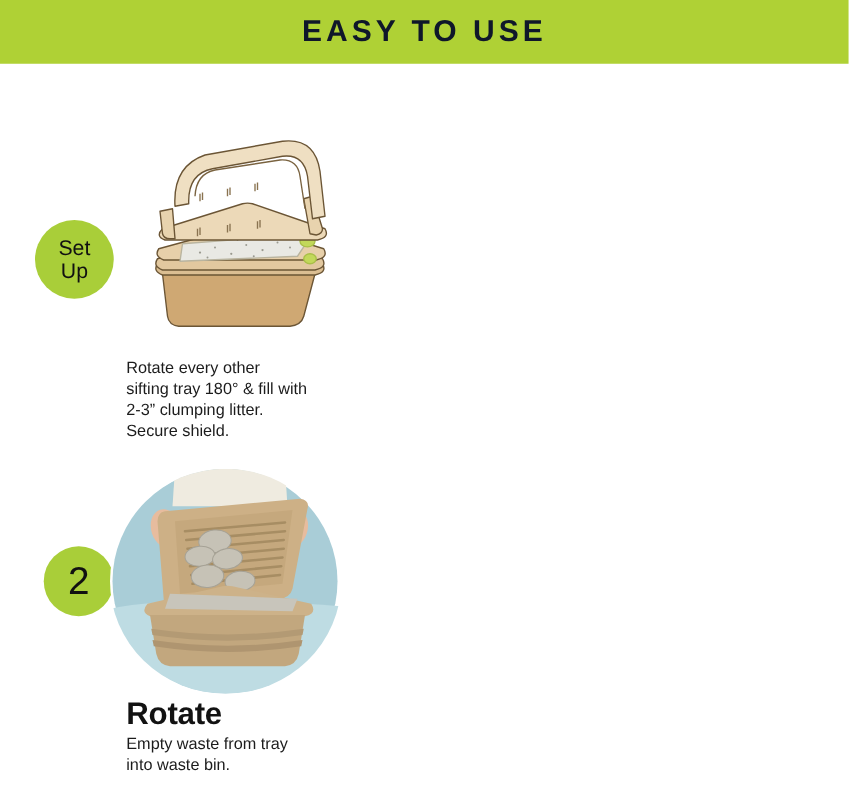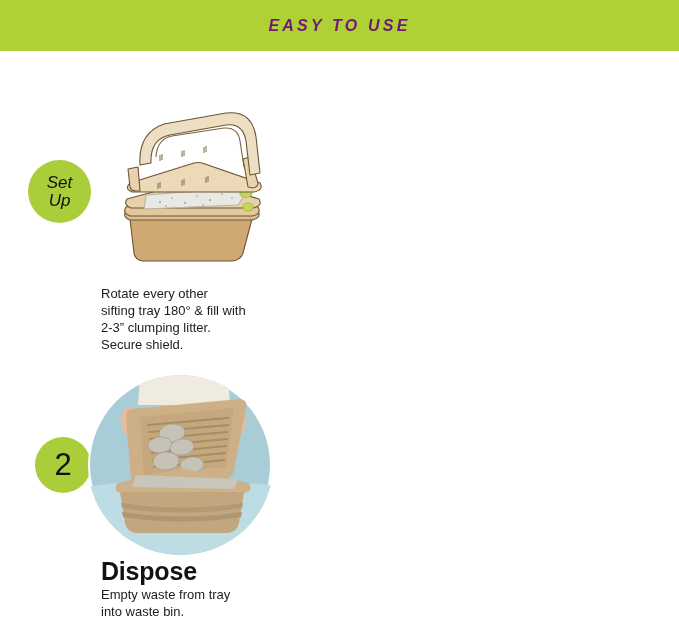--- a/index.html
+++ b/index.html
@@ -23,26 +23,25 @@
   .banner {
     position: absolute;
     left: 0; top: 0;
     width: 679px; height: 51px;
     background: #afd135;
     display: flex;
     align-items: center;
     justify-content: center;
   }
   .banner-title {
-    font-size: 16px;
+    font-size: 24px;
     font-weight: bold;
     letter-spacing: 3.2px;
-    color: #701a75;
+    color: #0f172a;
     white-space: nowrap;
-    font-style: italic;
   }
 
   
   .steps { position: absolute; left: 0; top: 51px; width: 679px; height: 577px; }
 
   .step { position: absolute; }
 
   #step-setup   { left: 0;   top: 20px;  width: 340px; height: 290px; }
   #step-1       { left: 340px; top: 20px; width: 339px; height: 290px; }
   #step-2       { left: 0;   top: 310px; width: 340px; height: 267px; }
@@ -56,21 +55,21 @@
     display: flex;
     flex-direction: column;
     align-items: center;
     justify-content: center;
     color: #111111;
     line-height: 1.02;
   }
   .badge.two-line { font-size: 17px; font-weight: normal; }
   .badge.numeric  { font-size: 31px; font-weight: normal; }
 
-  #badge-setup { left: 28px;  top: 89px; width: 63px; height: 63px; font-style: italic; }
+  #badge-setup { left: 28px;  top: 105px; width: 63px; height: 63px; }
   #badge-2     { left: 35px;  top: 76px; width: 56px; height: 56px; }
 
   
   .art { position: absolute; }
 
   #art-setup { left: 100px; top: 36px; width: 185px; height: 170px; }
   #art-2     { left: 88px;  top: 14px; width: 185px; height: 180px; }
 
   .photo-circle {
     position: absolute;
@@ -224,21 +223,21 @@
             <path d="M30 108 Q24 115 32 118 L156 118 Q166 116 161 108 L98 94 Q94 93 90 94 Z" fill="#cdb289"></path>
             <path d="M48 100 L150 104 L146 114 L44 112 Z" fill="#c8c5bb"></path>
             <path d="M32 117 L37 148 Q39 157 48 158 L140 158 Q149 157 151 148 L156 117 Z" fill="#c2a77e"></path>
             <path d="M33 128 Q94 137 155 128 L154 133 Q94 142 34 133 Z" fill="#b39a74"></path>
             <path d="M34 137 Q94 146 154 137 L153 142 Q94 151 35 142 Z" fill="#af9570"></path>
           </svg>
         </div>
       </div>
 
       <div class="copy" id="copy-2">
-        <div class="heading">Dispose</div>
+        <div class="heading">Rotate</div>
         <div class="body">Empty waste from tray
 into waste bin.</div>
       </div>
     </div>
 
     <div class="step" id="step-3">
 
       
 
       

